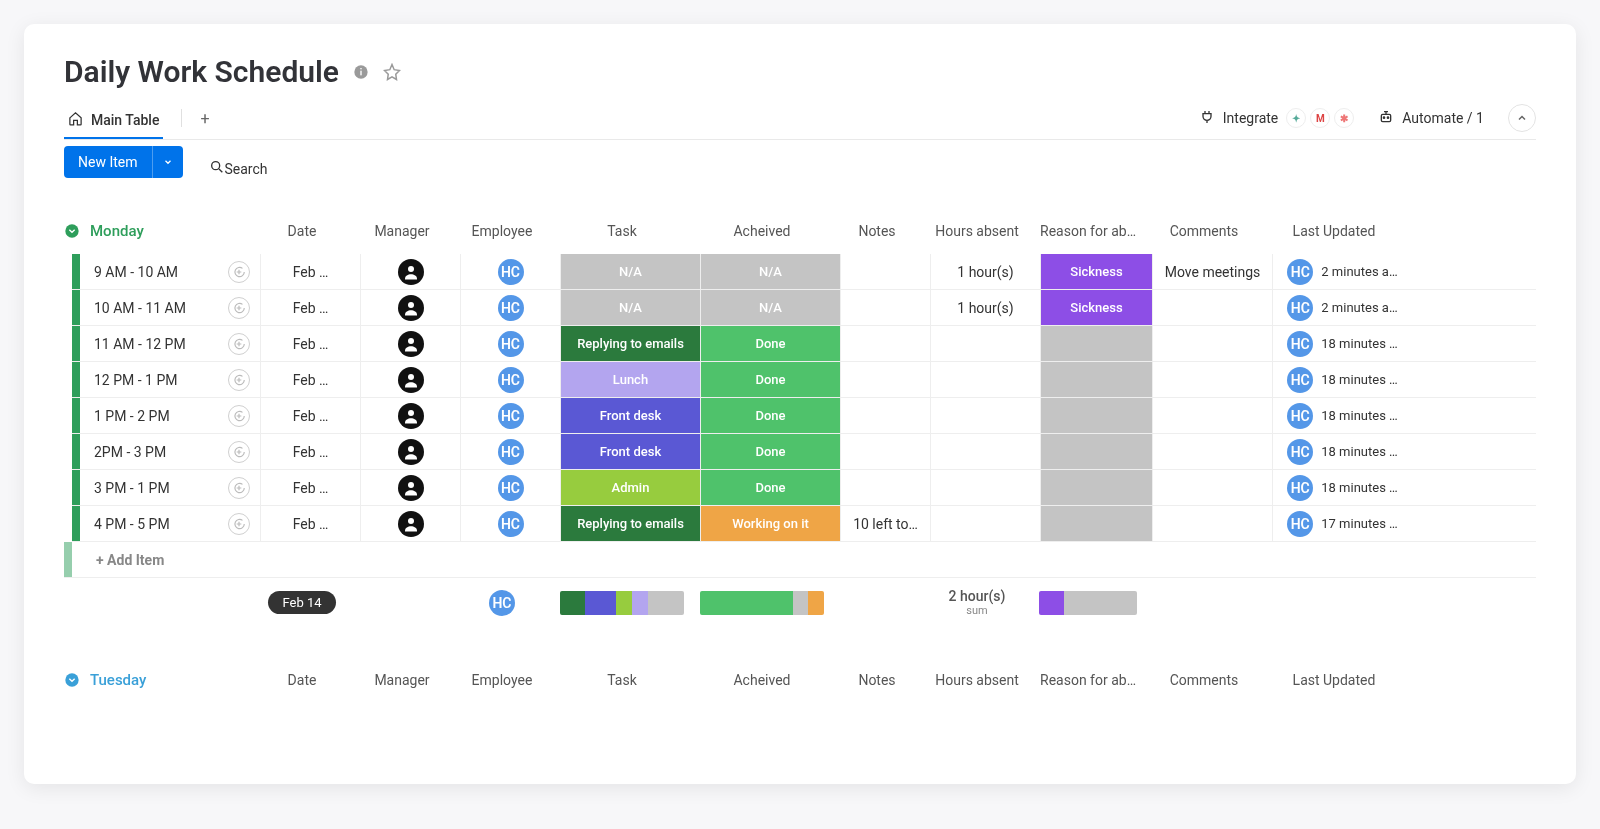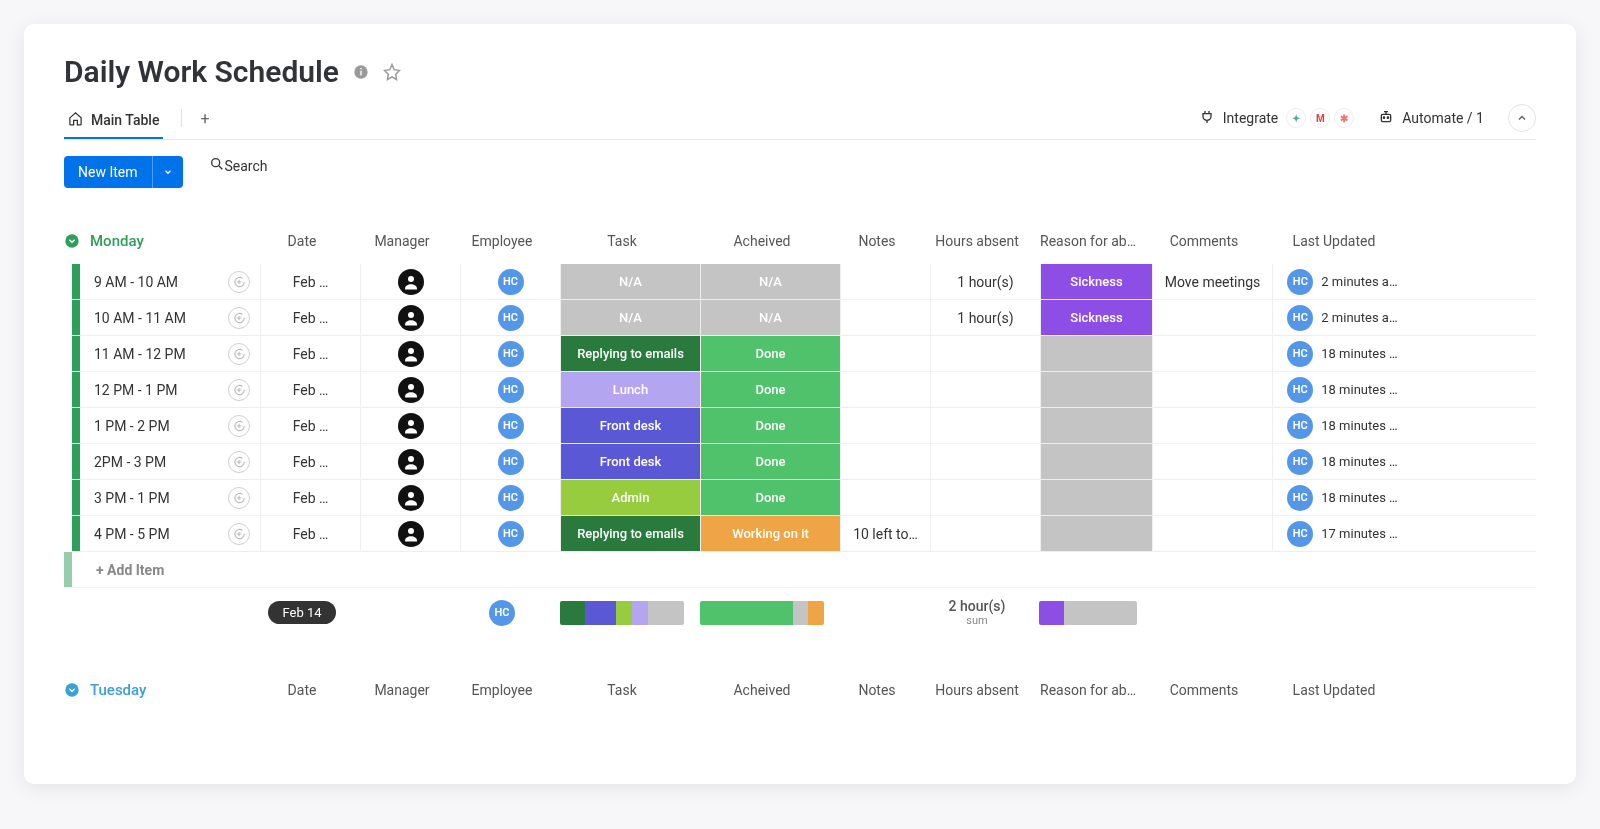--- a/index.html
+++ b/index.html
@@ -90,23 +90,23 @@
     display:flex;align-items:center;justify-content:center;
     font-size:10px;font-weight:700;
   }
   .collapse-btn {
     width:28px; height:28px; border-radius:50%;
     border:1px solid #e3e3e3; display:flex;align-items:center;justify-content:center;
     cursor:pointer;
   }
   .toolbar {
     display: flex;
-    align-items: flex-start;
+    align-items: flex-end;
     gap: 26px;
-    margin-top: 16px;
+    margin-top: 6px;
   }
   .new-item-btn {
     display:flex;
     border-radius: 4px;
     overflow:hidden;
   }
   .new-item-btn .main {
     background:#0073ea; color:#fff; padding:8px 14px; cursor:pointer;
   }
   .new-item-btn .drop {
@@ -193,21 +193,21 @@
   .avatar {
     width:26px;height:26px;border-radius:50%;
     background:#111; display:flex;align-items:center;justify-content:center;
     color:#fff;
   }
   .avatar svg { width:18px;height:18px; }
   .hc-badge {
     width:26px;height:26px;border-radius:50%;
     background:#5497e8; color:#fff;
     display:flex;align-items:center;justify-content:center;
-    font-size:11px; font-weight:600;
+    font-size:14px; font-weight:600;
   }
   .upd-text { font-size:13px; overflow:hidden; text-overflow:ellipsis; max-width:100px; }
 
   .add-item-row {
     display:flex;align-items:center;
     height:36px;
     border-bottom:1px solid #eee;
     color:#888; cursor:text;
   }
   .add-item-row .edge {

